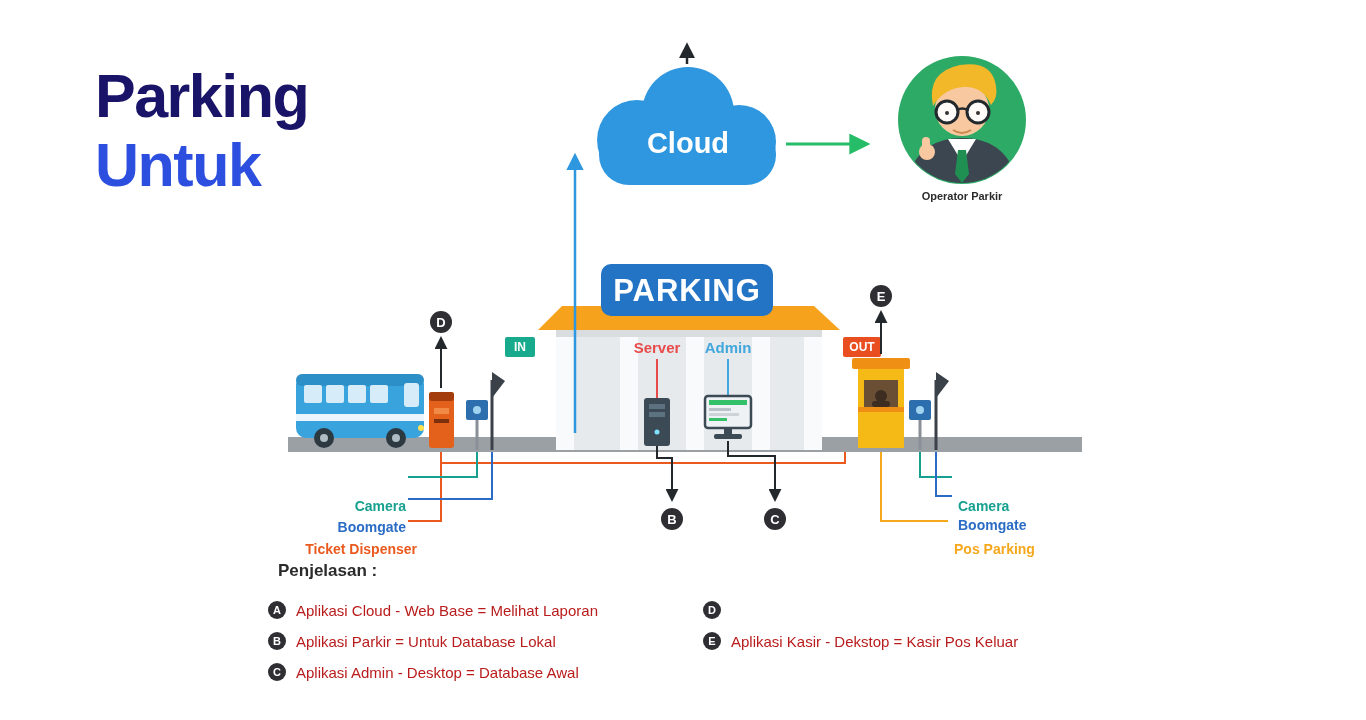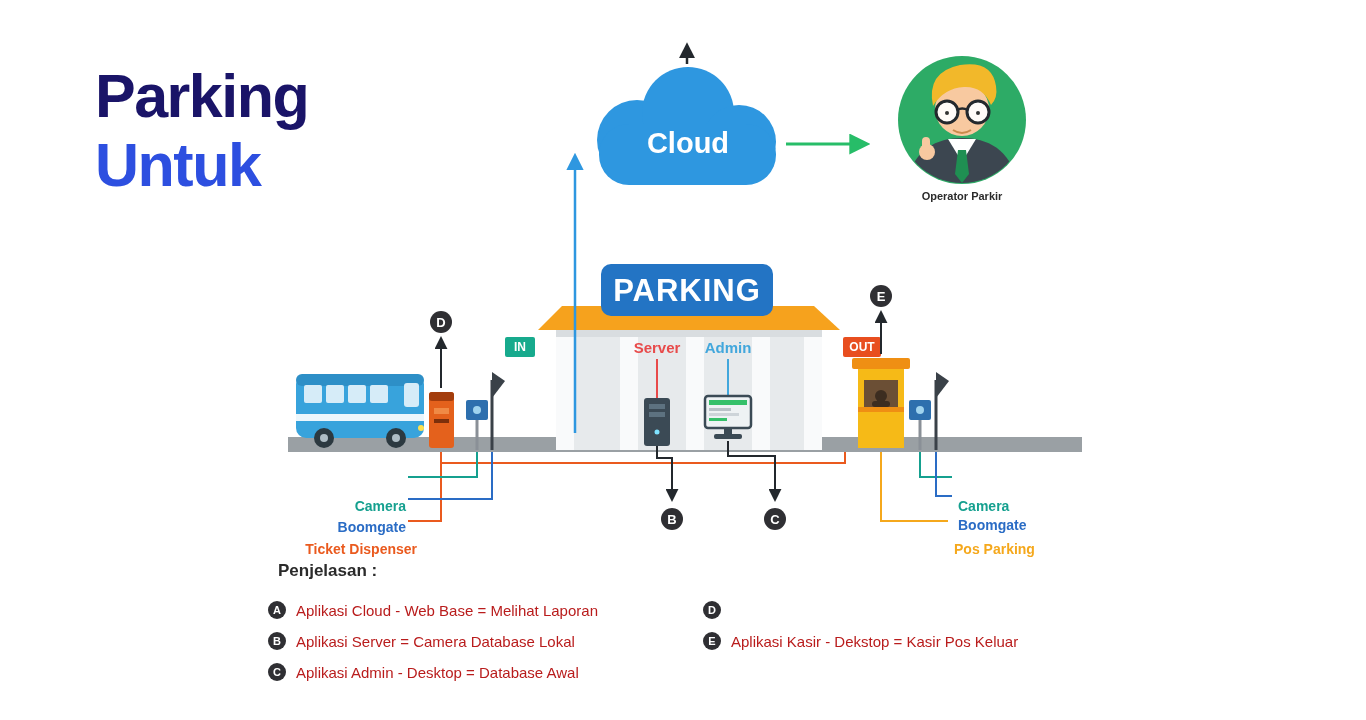--- a/index.html
+++ b/index.html
@@ -222,21 +222,21 @@
   <div class="side-label" style="left:954px;top:512px;color:#f5a81c">Pos Parking</div>
 
   <div class="legend-title">Penjelasan :</div>
 
   <div class="legend-item" style="left:268px;top:601px">
     <span class="legend-badge">A</span>
     <span class="legend-text">Aplikasi Cloud - Web Base = Melihat Laporan</span>
   </div>
   <div class="legend-item" style="left:268px;top:632px">
     <span class="legend-badge">B</span>
-    <span class="legend-text">Aplikasi Server = Camera Database Lokal</span>
+    <span class="legend-text">Aplikasi Parkir = Untuk Database Lokal</span>
   </div>
   <div class="legend-item" style="left:268px;top:663px">
     <span class="legend-badge">C</span>
     <span class="legend-text">Aplikasi Admin - Desktop = Database Awal</span>
   </div>
   <div class="legend-item" style="left:703px;top:601px">
     <span class="legend-badge">D</span>
   </div>
   <div class="legend-item" style="left:703px;top:632px">
     <span class="legend-badge">E</span>

